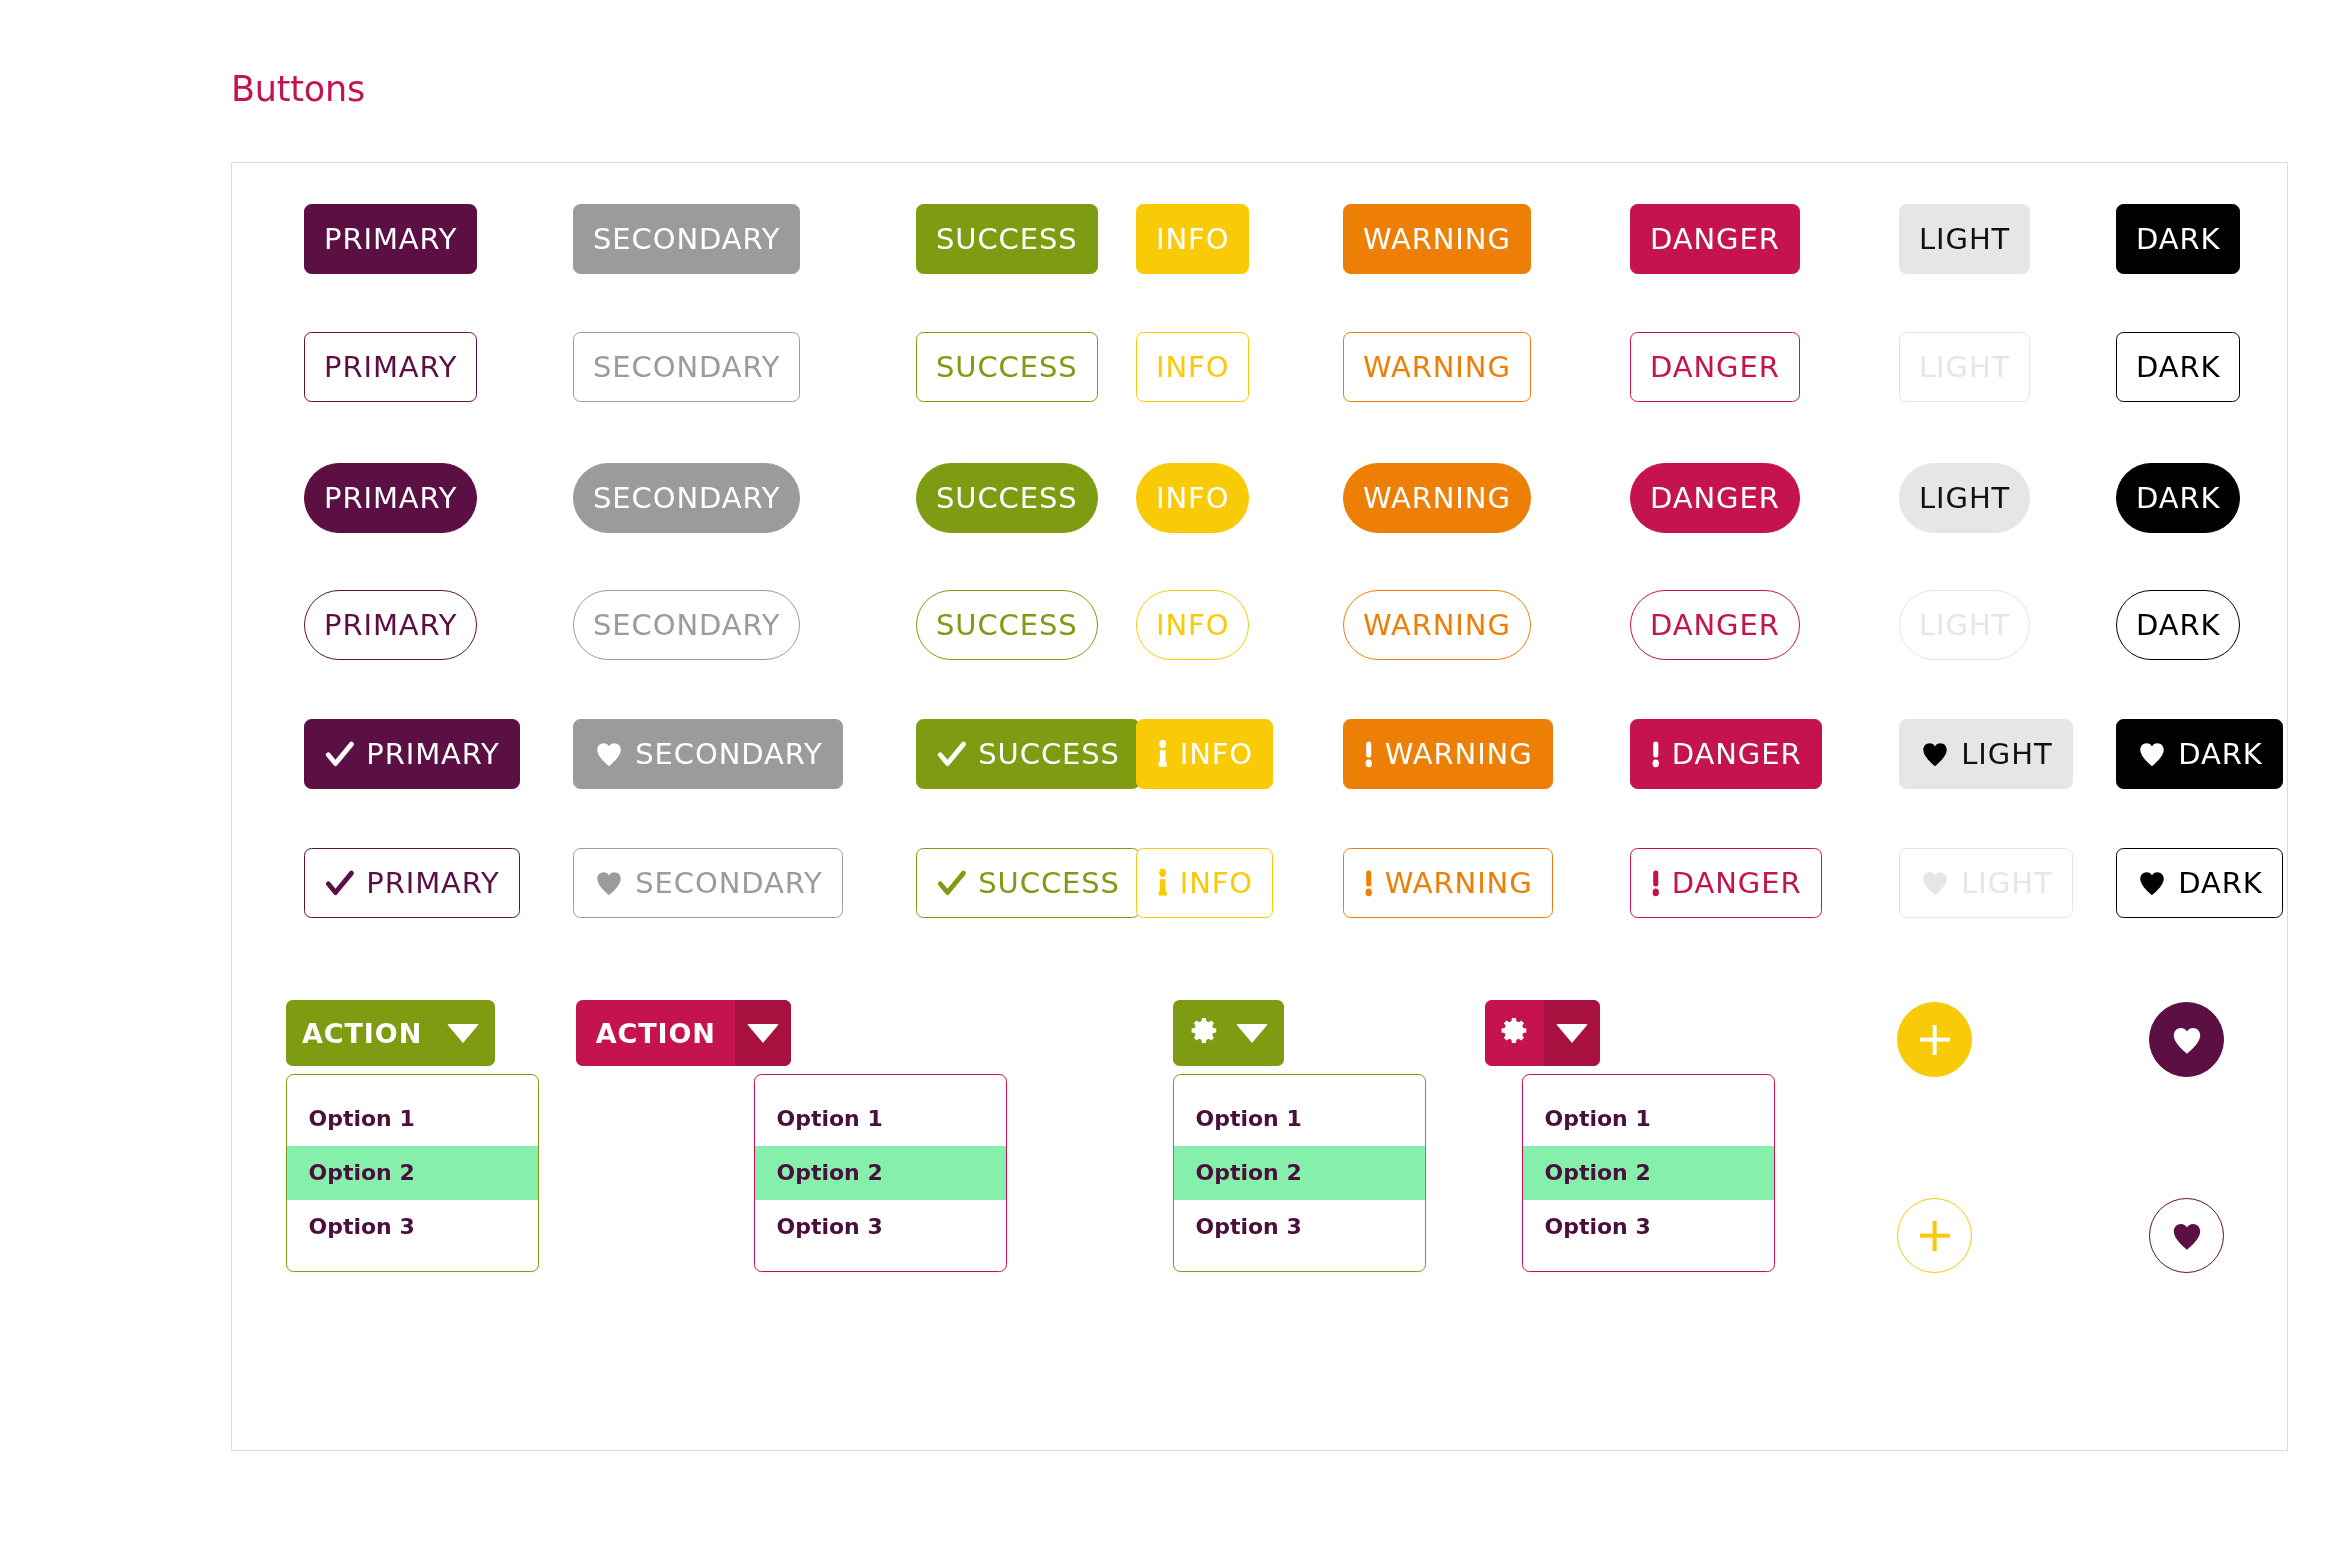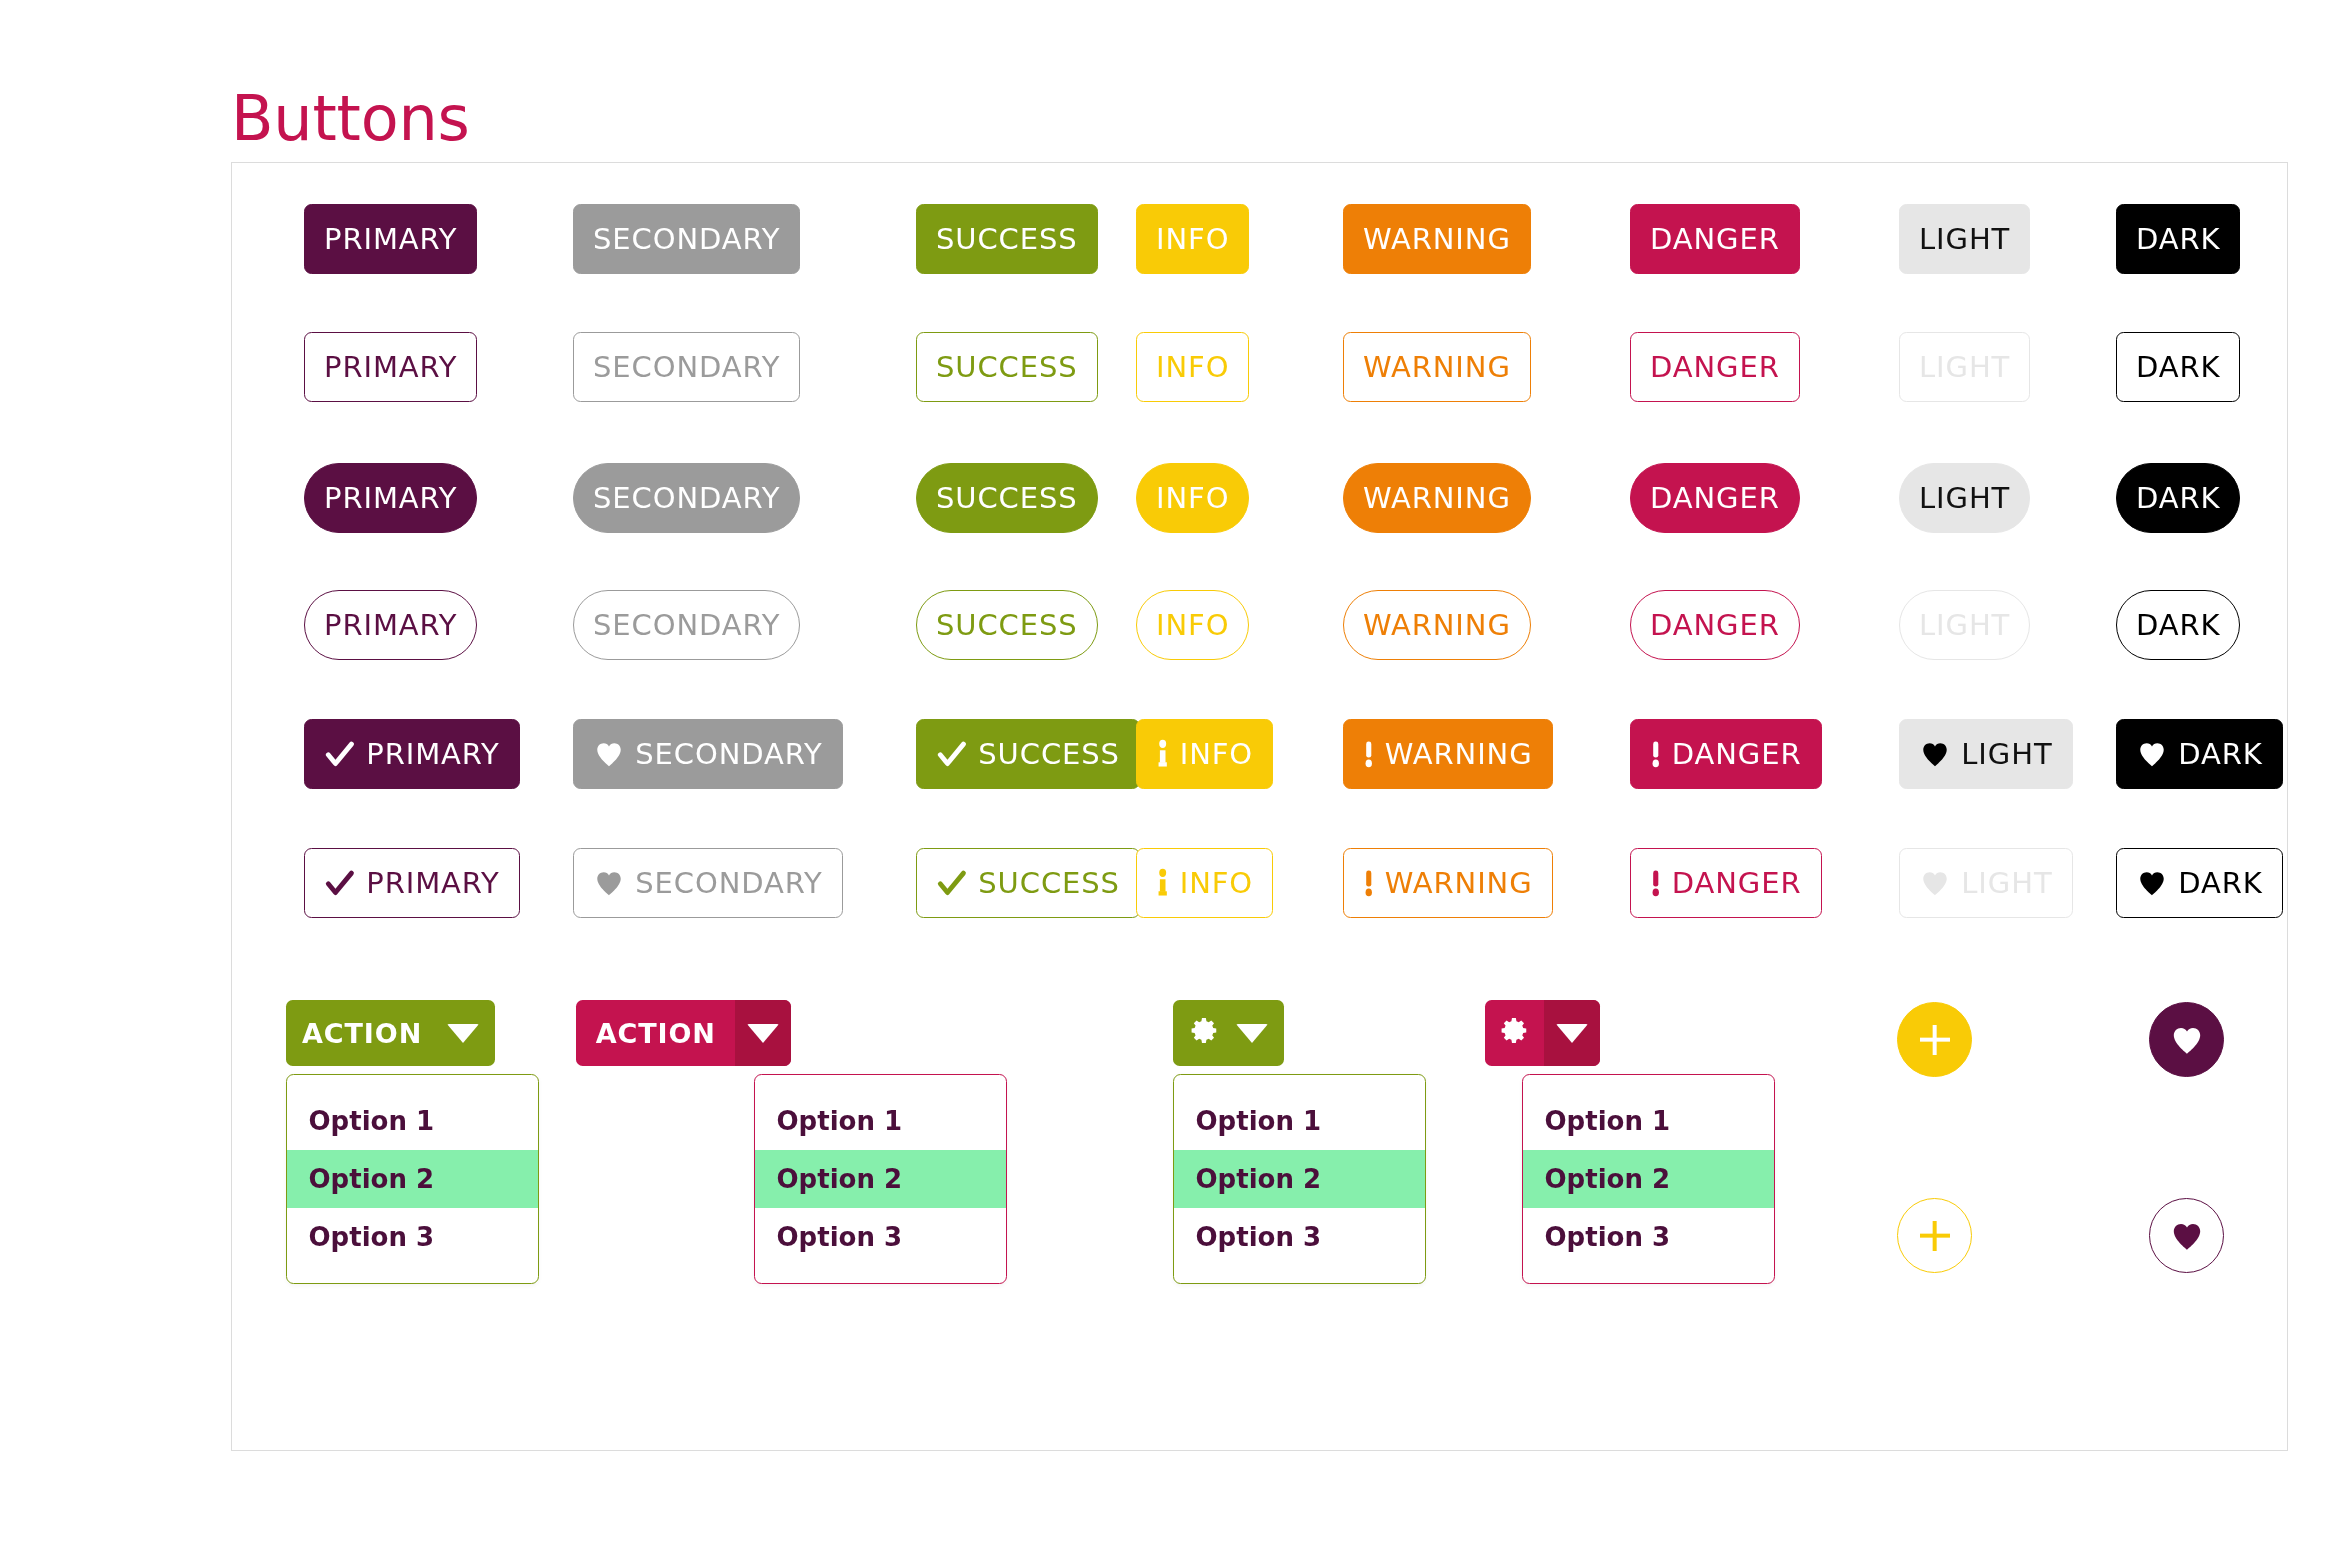--- a/index.html
+++ b/index.html
@@ -14,22 +14,22 @@
     position: relative;
     width: 2498px;
     height: 1562px;
     background: #ffffff;
   }
 
   
   .page-title {
     position: absolute;
     left: 231px;
-    top: 88px;
-    font-size: 62px;
+    top: 72px;
+    font-size: 35px;
     font-weight: 400;
     letter-spacing: -0.2px;
     color: #C4134F;
     line-height: 1;
     font-family: "DejaVu Sans", sans-serif;
   }
 
   
   .card {
     position: absolute;
@@ -116,21 +116,21 @@
     background: #ffffff;
     border: 1.9px solid #000;
     border-radius: 7.5px;
     margin-top: 7.5px;
     padding: 17px 0 17px 0;
     width: 253px;
     box-shadow: 0 1.9px 4.7px rgba(0,0,0,0.04);
   }
   .dd-item {
     font-family: "DejaVu Sans", sans-serif;
-    font-size: 26px;
+    font-size: 22px;
     color: #4B0F3B;
     padding: 16px 0 16px 21.5px;
     line-height: 1;
     cursor: pointer;
     white-space: nowrap;
   }
   .dd-item.hl { background: #86efac; }
 
   
   .fab {

